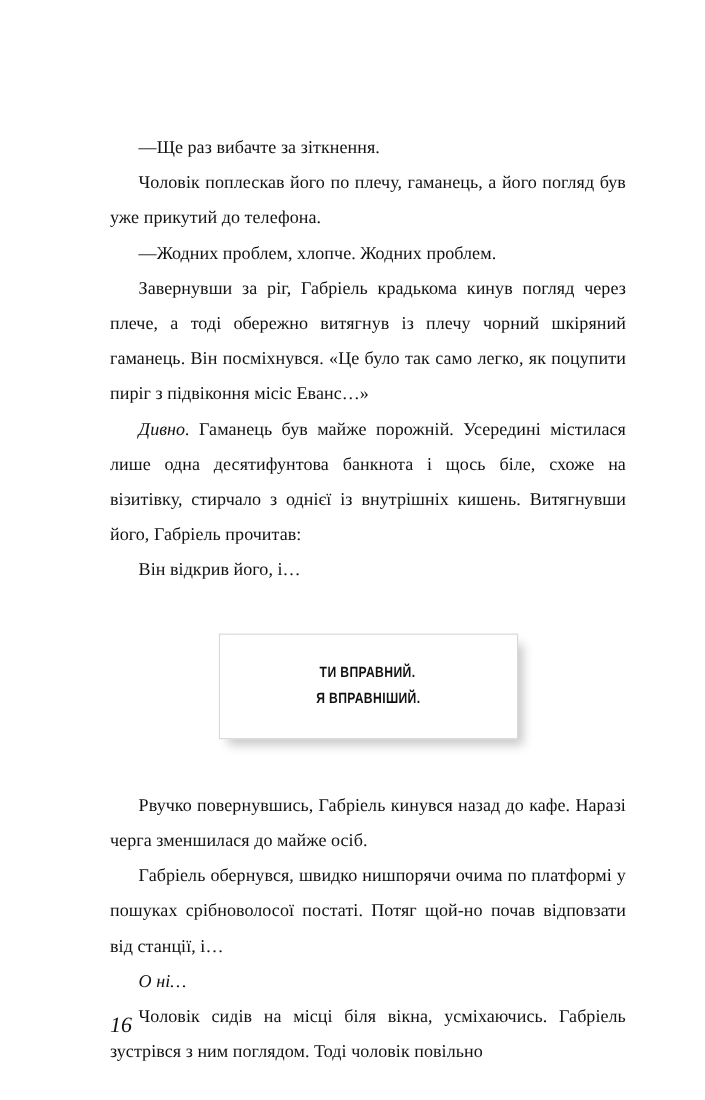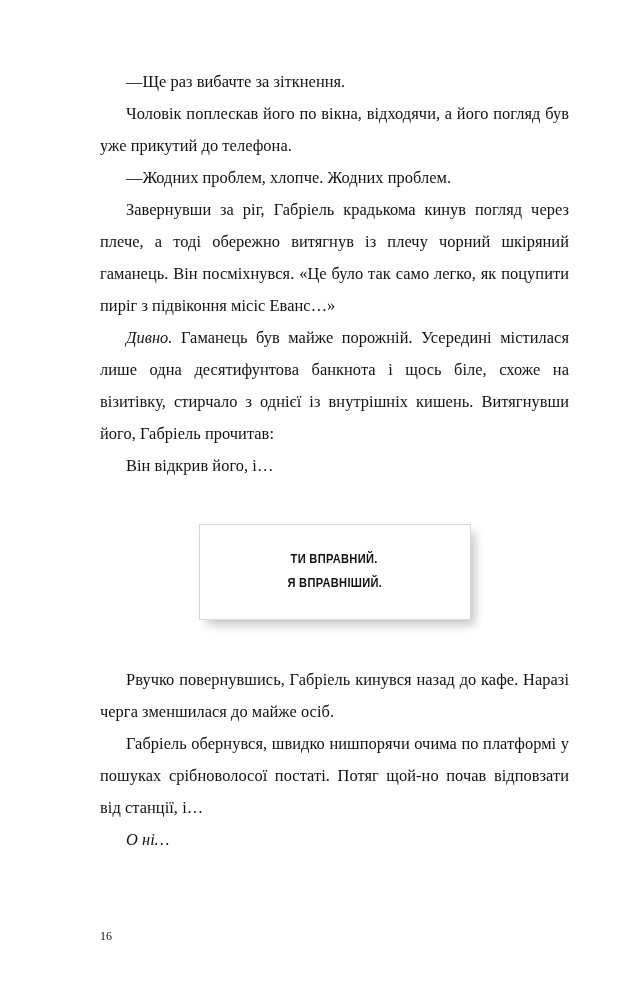--- a/index.html
+++ b/index.html
@@ -15,21 +15,21 @@
     position: relative;
     overflow: hidden;
   }
   .page {
     position: absolute;
     left: 0;
     top: 0;
     width: 641px;
     height: 1000px;
     box-sizing: border-box;
-    padding: 66px 72px 0 100px;
+    padding: 118px 72px 0 100px;
   }
   .body-text p {
     margin: 0;
     font-size: 16.4px;
     line-height: 32px;
     text-align: justify;
     text-indent: 26px;
     letter-spacing: 0.05px;
     -webkit-hyphens: none;
     hyphens: none;
@@ -72,46 +72,48 @@
     transform-origin: center;
     white-space: nowrap;
   }
   .after-card p:first-child {
     text-indent: 26px;
   }
   .page-number {
     position: absolute;
     left: 100px;
     bottom: 56px;
-    font-size: 12px;
+    font-size: 20px;
     font-family: "Liberation Serif", serif;
     color: #111111;
+    font-style: italic;
   }
 </style>
 </head>
 <body>
 
 <div class="page">
 
   <div class="body-text">
     <p class="dash">—Ще раз вибачте за зіткнення.</p>
-    <p>Чоловік поплескав його по вікна, відходячи, а його погляд був уже прикутий до телефона.</p>
+    <p>Чоловік поплескав його по плечу, гаманець, а його погляд був уже прикутий до телефона.</p>
     <p class="dash">—Жодних проблем, хлопче. Жодних проблем.</p>
     <p>Завернувши за ріг, Габріель крадькома кинув погляд через плече, а тоді обережно витягнув із плечу чорний шкіряний гаманець. Він посміхнувся. «Це було так само легко, як поцупити пиріг з підвіконня місіс Еванс…»</p>
     <p><em>Дивно.</em> Гаманець був майже порожній. Усередині містилася лише одна десятифунтова банкнота і щось біле, схоже на візитівку, стирчало з однієї із внутрішніх кишень. Витягнувши його, Габріель прочитав:</p>
     <p>Він відкрив його, і…</p>
   </div>
 
   <div class="card-wrap">
     <div class="note-card">
       <div class="note-line">ТИ ВПРАВНИЙ.</div>
       <div class="note-line">Я ВПРАВНІШИЙ.</div>
     </div>
   </div>
 
   <div class="body-text after-card">
     <p>Рвучко повернувшись, Габріель кинувся назад до кафе. Наразі черга зменшилася до майже осіб.</p>
     <p>Габріель обернувся, швидко нишпорячи очима по платформі у пошуках срібноволосої постаті. Потяг щой-но почав відповзати від станції, і…</p>
     <p><em>О ні…</em></p>
+    <p>Чоловік сидів на місці біля вікна, усміхаючись. Габріель зустрівся з ним поглядом. Тоді чоловік повільно</p>
   </div>
 
   <div class="page-number">16</div>
 </div>
 
 </body></html>

